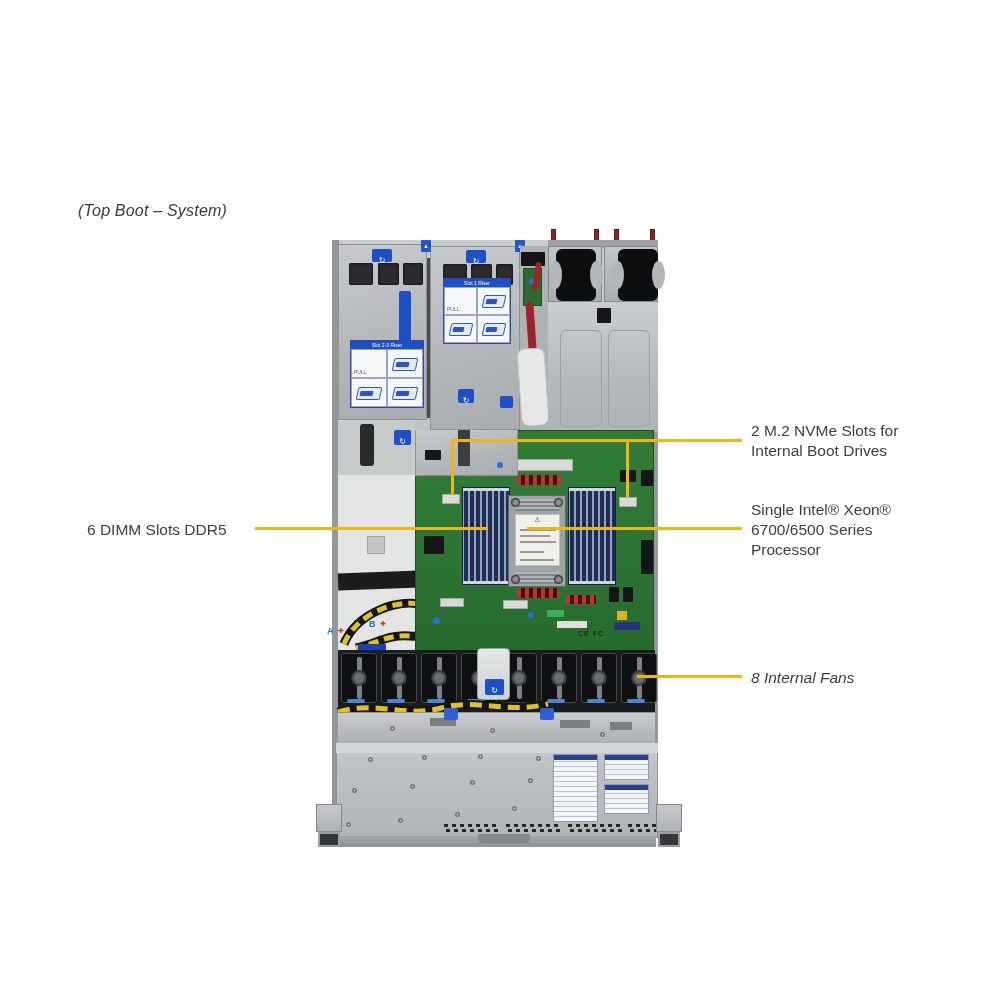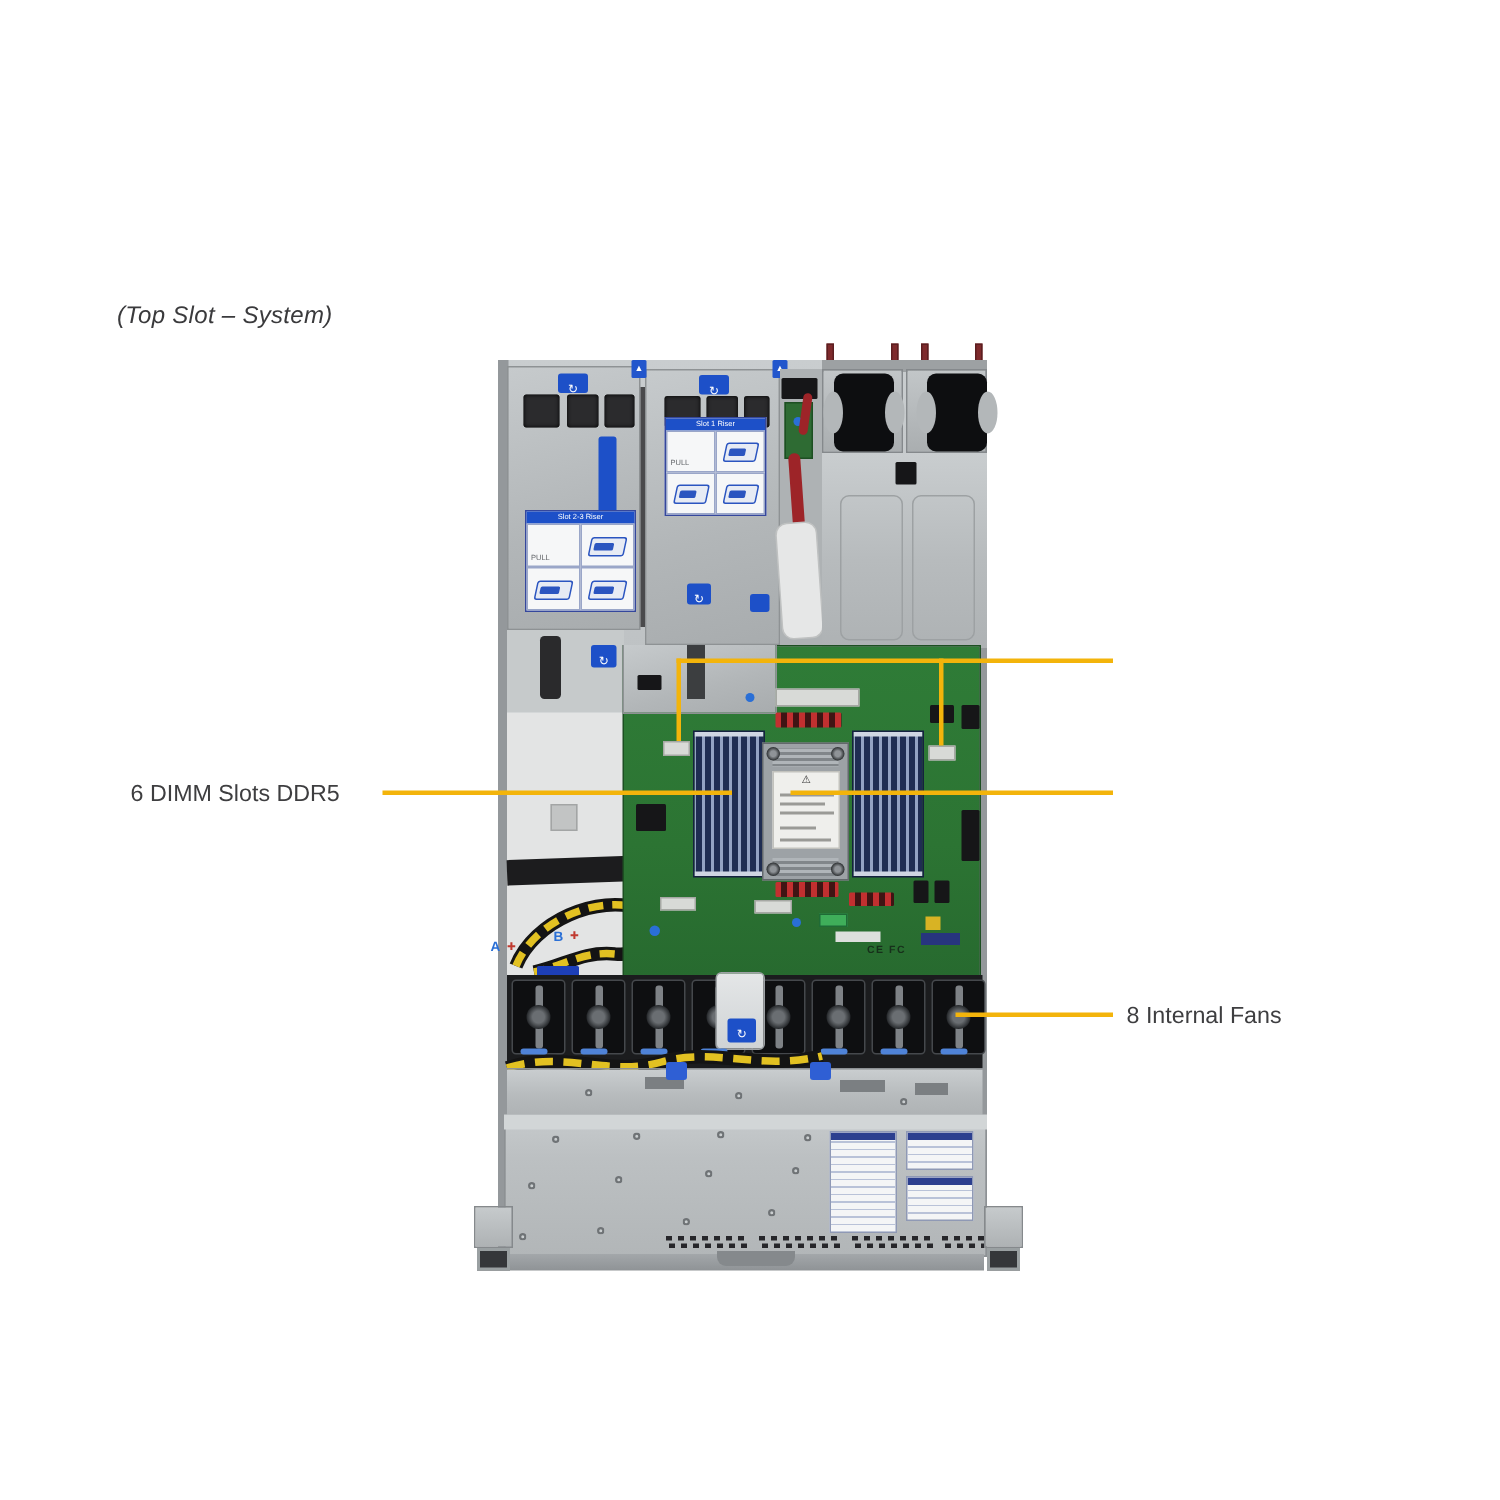--- a/index.html
+++ b/index.html
@@ -78,21 +78,21 @@
   .earslot{background:#35373a;border:2px solid #9aa0a2;box-sizing:border-box;}
   .cableA{background:#1d3fb8;border-radius:1px;}
   .ab{font-size:9px;font-weight:bold;color:#2a6fd6;}
   .plus{font-size:7px;color:#c03a30;}
 </style>
 </head>
 <body>
 
 <div class="scene">
 
-  <div class="abs title" style="left:78px;top:202px;">(Top Slot – System)</div>
+  <div class="abs title" style="left:78px;top:202px;">(Top Boot – System)</div>
 
   <div class="abs metal" style="left:332px;top:240px;width:326px;height:598px;"></div>
   <div class="abs rail" style="left:332px;top:240px;width:7px;height:598px;"></div>
   <div class="abs rail" style="left:651px;top:240px;width:7px;height:598px;"></div>
 
   <div class="abs handle" style="left:551px;top:229px;width:5px;height:17px;"></div>
   <div class="abs handle" style="left:594px;top:229px;width:5px;height:17px;"></div>
   <div class="abs handle" style="left:614px;top:229px;width:5px;height:17px;"></div>
   <div class="abs handle" style="left:650px;top:229px;width:5px;height:17px;"></div>
 
@@ -316,16 +316,25 @@
   <div class="abs cl" style="left:451px;top:439px;width:291px;height:3px;"></div>
   <div class="abs cl" style="left:451px;top:439px;width:3px;height:55px;"></div>
   <div class="abs cl" style="left:626px;top:439px;width:3px;height:58px;"></div>
 
   <div class="abs cl" style="left:255px;top:527px;width:233px;height:3px;"></div>
 
   <div class="abs cl" style="left:527px;top:527px;width:215px;height:3px;"></div>
 
   <div class="abs cl" style="left:637px;top:675px;width:105px;height:3px;"></div>
 
+  <div class="abs lbl" style="left:751px;top:421px;">
+    <div>2 M.2 NVMe Slots for</div>
+    <div>Internal Boot Drives</div>
+  </div>
+  <div class="abs lbl" style="left:751px;top:500px;">
+    <div>Single Intel® Xeon®</div>
+    <div>6700/6500 Series</div>
+    <div>Processor</div>
+  </div>
   <div class="abs lbl" style="left:87px;top:520px;">6 DIMM Slots DDR5</div>
-  <div class="abs lbl" style="left:751px;top:668px;">8 Internal Fans</div>
+  <div class="abs lbl" style="left:751px;top:668px;font-style:italic;">8 Internal Fans</div>
 
 </div>
 
 </body></html>

